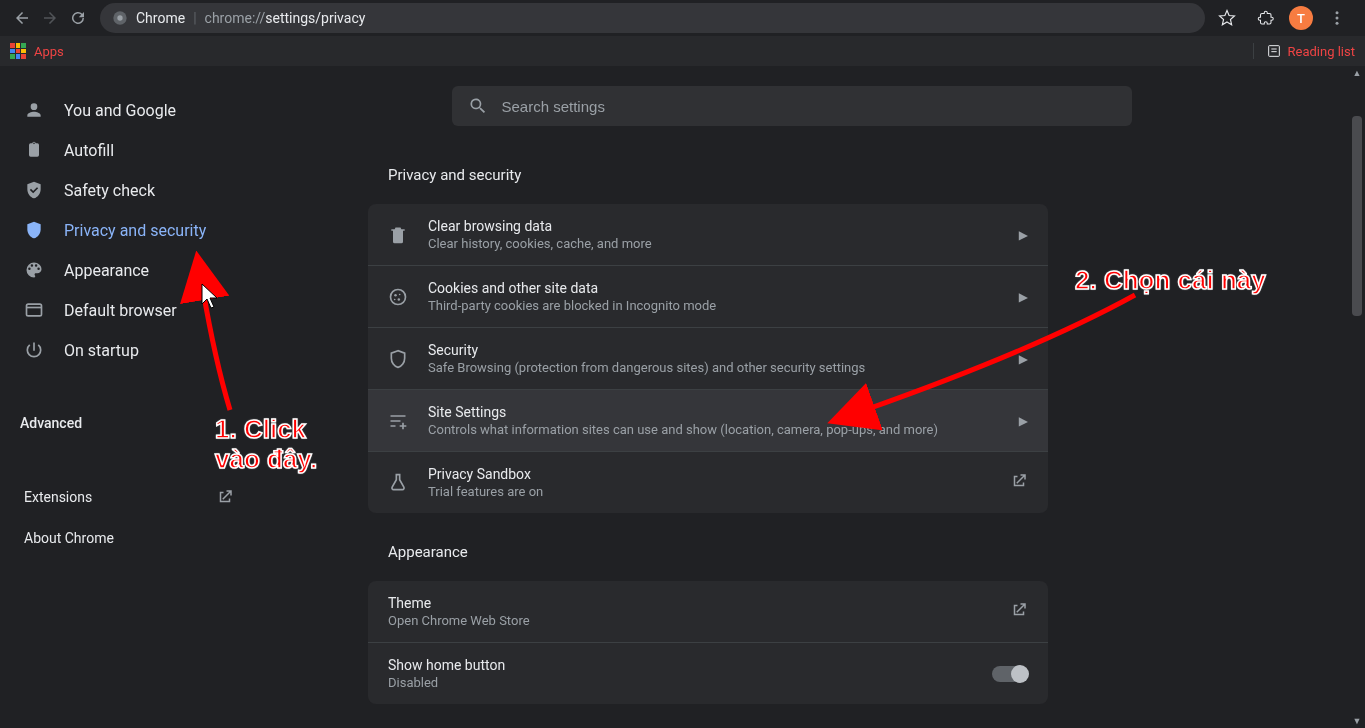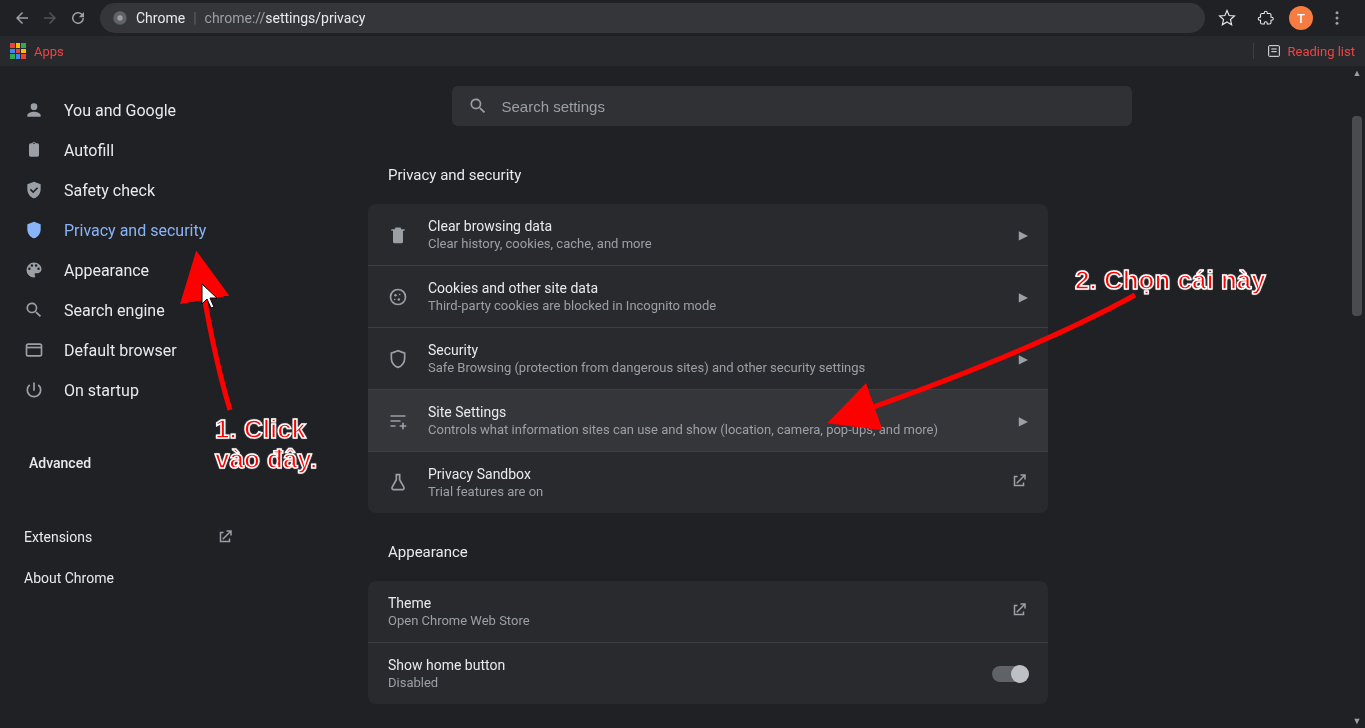--- a/index.html
+++ b/index.html
@@ -45,21 +45,21 @@
 .scrollbar .arrow.bot{bottom:0;}
 
 .sidebar{width:258px;padding:24px 0 0 0;}
 .sidebar h1{font-size:22px;font-weight:400;color:#e8eaed;padding:0 24px 16px;}
 .nav-item{display:flex;align-items:center;gap:20px;height:40px;padding:0 24px;font-size:16px;color:#e8eaed;cursor:pointer;border-radius:0 20px 20px 0;}
 .nav-item.active{color:#8ab4f8;}
 .nav-item .nic{width:20px;height:20px;display:flex;align-items:center;justify-content:center;flex-shrink:0;}
 .nav-item .nic svg{width:20px;height:20px;fill:#9aa0a6;}
 .nav-item.active .nic svg{fill:#8ab4f8;}
 .nav-sep{height:1px;margin:16px 0;}
-.advanced{padding:12px 29px;font-size:14px;font-weight:500;color:#e8eaed;cursor:pointer;}
+.advanced{padding:12px 20px;font-size:14px;font-weight:500;color:#e8eaed;cursor:pointer;}
 .ext-item{display:flex;align-items:center;justify-content:space-between;padding:12px 24px;font-size:14px;color:#e8eaed;cursor:pointer;}
 .ext-item svg{width:18px;height:18px;fill:#9aa0a6;}
 
 .main{flex:1;padding:20px 40px 0 110px;overflow:hidden;}
 .search-wrap{display:flex;justify-content:center;margin-bottom:40px;margin-left:-110px;}
 .search{width:680px;height:40px;background:#303134;border-radius:6px;display:flex;align-items:center;padding:0 16px;gap:14px;}
 .search svg{width:20px;height:20px;fill:#9aa0a6;}
 .search input{background:transparent;border:none;outline:none;color:#e8eaed;font-size:15px;flex:1;}
 .search input::placeholder{color:#9aa0a6;}
 
@@ -198,28 +198,20 @@
         </span>
       <span>Privacy and security</span>
     </div>
     <div class="nav-item">
       <span class="nic">
           <svg viewBox="0 0 24 24">
             <path d="M12 3a9 9 0 0 0 0 18c.8 0 1.5-.7 1.5-1.5 0-.4-.2-.8-.4-1-.3-.3-.4-.7-.4-1 0-.8.7-1.5 1.5-1.5H16a5 5 0 0 0 5-5c0-4.4-4-8-9-8zM6.5 12a1.5 1.5 0 1 1 0-3 1.5 1.5 0 0 1 0 3zm3-4a1.5 1.5 0 1 1 0-3 1.5 1.5 0 0 1 0 3zm5 0a1.5 1.5 0 1 1 0-3 1.5 1.5 0 0 1 0 3zm3 4a1.5 1.5 0 1 1 0-3 1.5 1.5 0 0 1 0 3z"></path>
           </svg>
         </span>
       <span>Appearance</span>
-    </div>
-    <div class="nav-item">
-      <span class="nic">
-          <svg viewBox="0 0 24 24">
-            <path d="M15.5 14h-.8l-.3-.3a6.5 6.5 0 1 0-.7.7l.3.3v.8l5 5L20.5 19zM9.5 14A4.5 4.5 0 1 1 14 9.5 4.5 4.5 0 0 1 9.5 14z"></path>
-          </svg>
-        </span>
-      <span>Search engine</span>
     </div>
     <div class="nav-item">
       <span class="nic">
           <svg viewBox="0 0 24 24">
             <rect x="3" y="5" width="18" height="14" rx="2" fill="none" stroke="#9aa0a6" stroke-width="2"></rect>
             <line x1="3" y1="9" x2="21" y2="9" stroke="#9aa0a6" stroke-width="2"></line>
           </svg>
         </span>
       <span>Default browser</span>
     </div>

